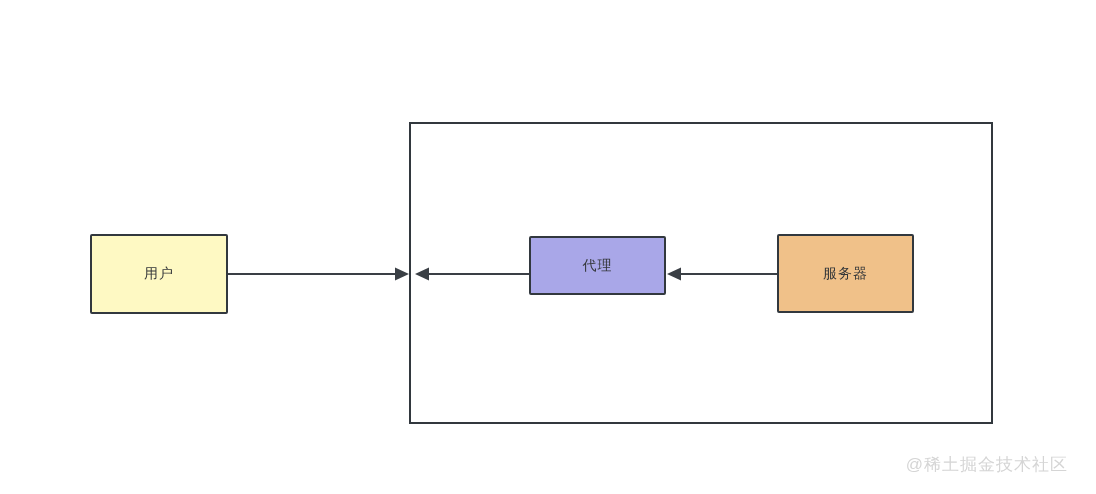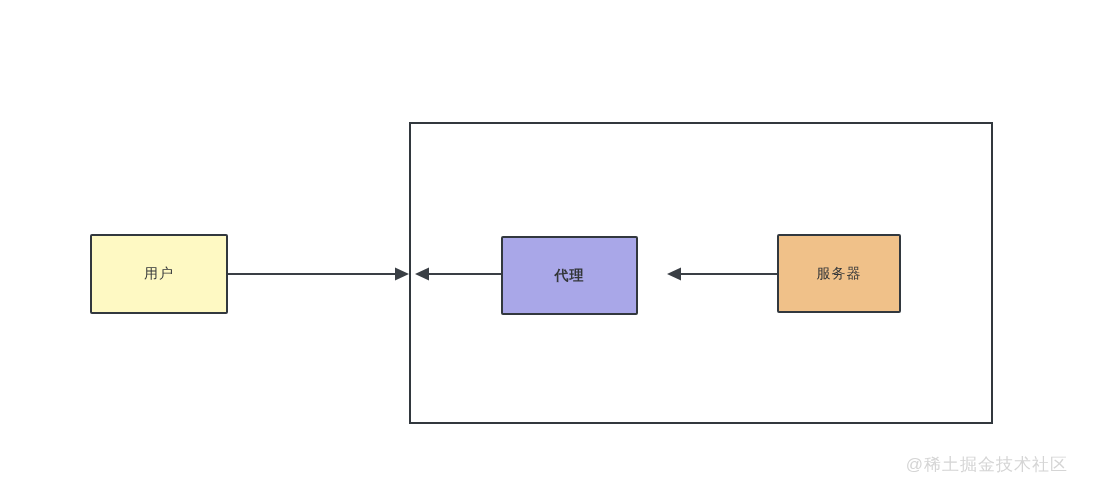--- a/index.html
+++ b/index.html
@@ -30,22 +30,22 @@
     border: 2.5px solid #32383e;
     border-radius: 2px;
     display: flex;
     align-items: center;
     justify-content: center;
     font-size: 14px;
     letter-spacing: 1px;
     color: #333639;
   }
   .node-user   { left: 90px;  top: 234px; width: 138px; height: 80px; }
-  .node-proxy  { left: 501px; top: 236px; width: 137px; height: 79px; font-weight: bold; }
-  .node-server { left: 777px; top: 234px; width: 124px; height: 79px; align-items: center; }
+  .node-proxy  { left: 529px; top: 236px; width: 137px; height: 59px; }
+  .node-server { left: 777px; top: 234px; width: 137px; height: 79px; align-items: center; }
   .edges-layer {
     position: absolute;
     left: 0;
     top: 0;
     width: 1096px;
     height: 494px;
     pointer-events: none;
   }
   .watermark {
     position: absolute;

